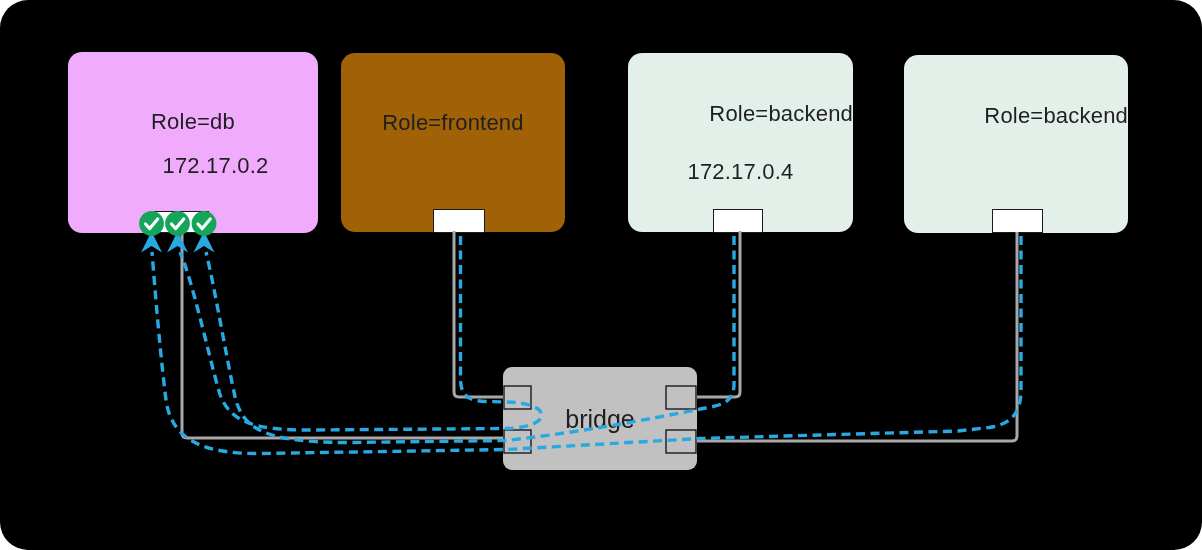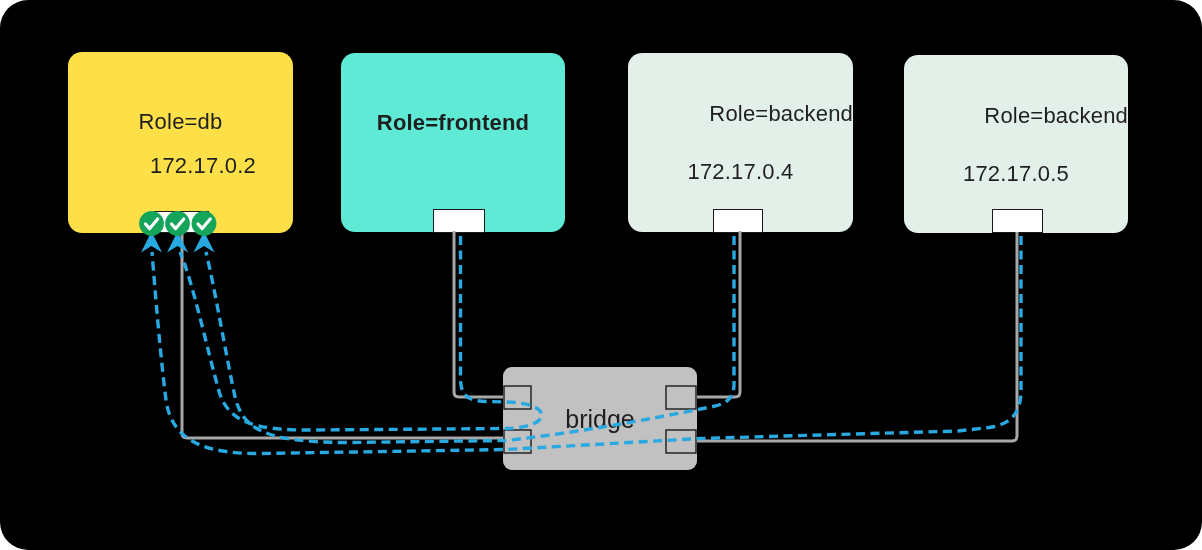--- a/index.html
+++ b/index.html
@@ -29,22 +29,22 @@
     color: #1f1f1f;
     letter-spacing: 0.2px;
   }
   
   .cbox.v1 .role-label { top: 57px; }
   .cbox.v1 .ip-label   { top: 101px; padding-left: 45px; }
   
   .cbox.v2 .role-label { top: 48px; text-align: right; }
   .cbox.v2 .ip-label   { top: 106px; }
 
-  #box-db       { left: 68px;  top: 52px; width: 225px; height: 181px; background: #fde047; text-decoration: underline; }
-  #box-frontend { left: 341px; top: 53px; width: 224px; height: 179px; background: #5eead4; font-weight: bold; }
+  #box-db       { left: 68px;  top: 52px; width: 250px; height: 181px; background: #f0abfc; text-decoration: underline; }
+  #box-frontend { left: 341px; top: 53px; width: 224px; height: 179px; background: #a16207; }
   #box-backend1 { left: 628px; top: 53px; width: 225px; height: 179px; background: #E2F0E9; }
   #box-backend2 { left: 904px; top: 55px; width: 224px; height: 178px; background: #E2F0E9; }
 
   .port {
     position: absolute;
     background: #ffffff;
     border: 1.6px solid #1a1a1a;
     box-sizing: border-box;
   }
   #port-db       { left: 154px; top: 211px; width: 55px; height: 22px; }
@@ -76,21 +76,20 @@
   </div>
   <div class="cbox v1" id="box-frontend">
     <div class="role-label">Role=frontend</div>
   </div>
   <div class="cbox v2" id="box-backend1">
     <div class="role-label">Role=backend</div>
     <div class="ip-label">172.17.0.4</div>
   </div>
   <div class="cbox v2" id="box-backend2">
     <div class="role-label">Role=backend</div>
-    <div class="ip-label">172.17.0.5</div>
   </div>
 
   <div class="port" id="port-db"></div>
   <div class="port" id="port-frontend"></div>
   <div class="port" id="port-backend1"></div>
   <div class="port" id="port-backend2"></div>
 
   <svg class="overlay" viewBox="0 0 1202 550">
 
     <g stroke="#A8A8A8" stroke-width="3" fill="none">

